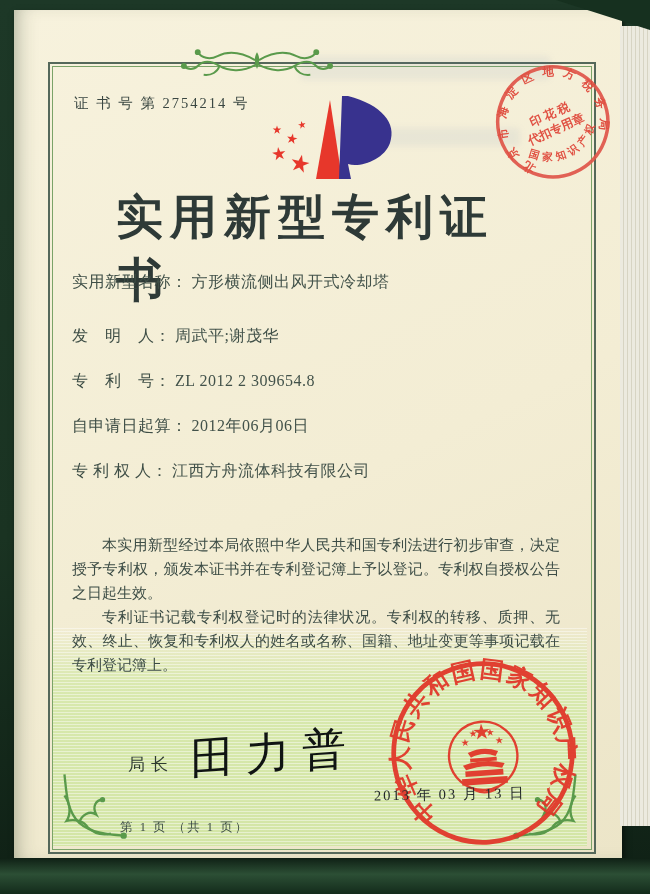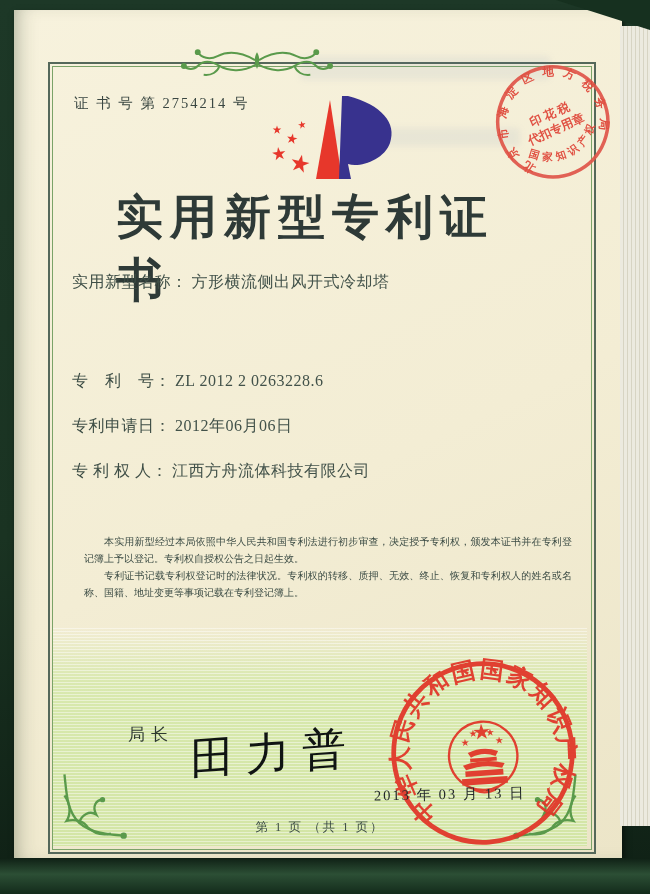--- a/index.html
+++ b/index.html
@@ -42,27 +42,27 @@
   .ghost2{left:330px;top:128px;width:190px;height:18px;}
   
   .cert-no{position:absolute;left:74px;top:94px;font-size:14.5px;color:#3a4742;letter-spacing:2px;}
   .logo{position:absolute;left:252px;top:92px;width:160px;height:94px;}
   .title{position:absolute;left:116px;top:186px;width:420px;text-align:left;
     font-size:47px;font-weight:600;letter-spacing:7px;color:#2e3a37;}
   .field-row{position:absolute;left:72px;font-size:16px;color:#3e4e46;white-space:nowrap;letter-spacing:.5px;}
   .f1{top:272px}.f2{top:326px}.f3{top:371px}.f4{top:416px}.f5{top:461px}.f6{top:506px}
   .field-label{color:#3e4e46;}
   .field-value{margin-left:4px;color:#42524a;}
-  .body-text{position:absolute;left:84px;top:533px;width:488px;font-size:10px;line-height:17px;
+  .body-text{position:absolute;left:72px;top:533px;width:488px;font-size:15px;line-height:24px;
     color:#3c4c45;text-align:justify;}
   .body-text p{margin:0;text-indent:2em;}
-  .director-label{position:absolute;left:128px;top:723px;font-size:17px;letter-spacing:6px;color:#2f3b33;text-align:center;}
+  .director-label{position:absolute;left:128px;top:753px;font-size:17px;letter-spacing:6px;color:#2f3b33;text-align:center;}
   .signature{position:absolute;left:190px;top:724px;font-size:44px;font-weight:500;letter-spacing:12px;
     color:#101413;transform:rotate(-4deg) skewX(-4deg);font-family:"DejaVu Sans",sans-serif;}
-  .footer{position:absolute;left:120px;top:819px;width:400px;text-align:center;
+  .footer{position:absolute;left:120px;top:819px;width:400px;
     font-size:12.5px;letter-spacing:2px;color:#3c4c45;}
   
   .tax-seal{position:absolute;left:492px;top:60px;width:120px;height:120px;transform:rotate(-24deg);opacity:.92;}
   .main-seal{position:absolute;left:388px;top:658px;width:190px;height:190px;transform:rotate(-4deg);opacity:.95;}
   .seal-date{position:absolute;left:374px;top:785px;width:160px;font-size:14.5px;letter-spacing:2px;
     color:#23292a;transform:rotate(-1deg);white-space:nowrap;}
   svg text{font-family:"Liberation Serif","DejaVu Serif",serif;}
 </style>
 </head>
 <body>
@@ -145,25 +145,28 @@
     </text>
     <text x="60" y="58" text-anchor="middle" font-size="12" fill="#df4437" font-weight="600">印 花 税</text>
     <text x="60" y="74" text-anchor="middle" font-size="12" fill="#df4437" font-weight="600">代扣专用章</text>
   </svg>
 
   <div class="title">实用新型专利证书</div>
 
   <div class="field-row f1">
     <span class="field-label">实用新型名称：</span><span class="field-value">方形横流侧出风开式冷却塔</span>
   </div>
+  <div class="field-row f2">
+    <span class="field-label">发　明　人：</span><span class="field-value">周武平;谢茂华</span>
+  </div>
   <div class="field-row f3">
-    <span class="field-label">专　利　号：</span><span class="field-value">ZL 2012 2 0263228.6</span>
+    <span class="field-label">专　利　号：</span><span class="field-value">ZL 2012 2 309654.8</span>
   </div>
   <div class="field-row f4">
-    <span class="field-label">专利申请日：</span><span class="field-value">2012年06月06日</span>
+    <span class="field-label">自申请日起算：</span><span class="field-value">2012年06月06日</span>
   </div>
   <div class="field-row f5">
     <span class="field-label">专 利 权 人：</span><span class="field-value">江西方舟流体科技有限公司</span>
   </div>
 
   <div class="body-text">
     <p>本实用新型经过本局依照中华人民共和国专利法进行初步审查，决定授予专利权，颁发本证书并在专利登记簿上予以登记。专利权自授权公告之日起生效。</p>
     <p>专利证书记载专利权登记时的法律状况。专利权的转移、质押、无效、终止、恢复和专利权人的姓名或名称、国籍、地址变更等事项记载在专利登记簿上。</p>
   </div>
 

